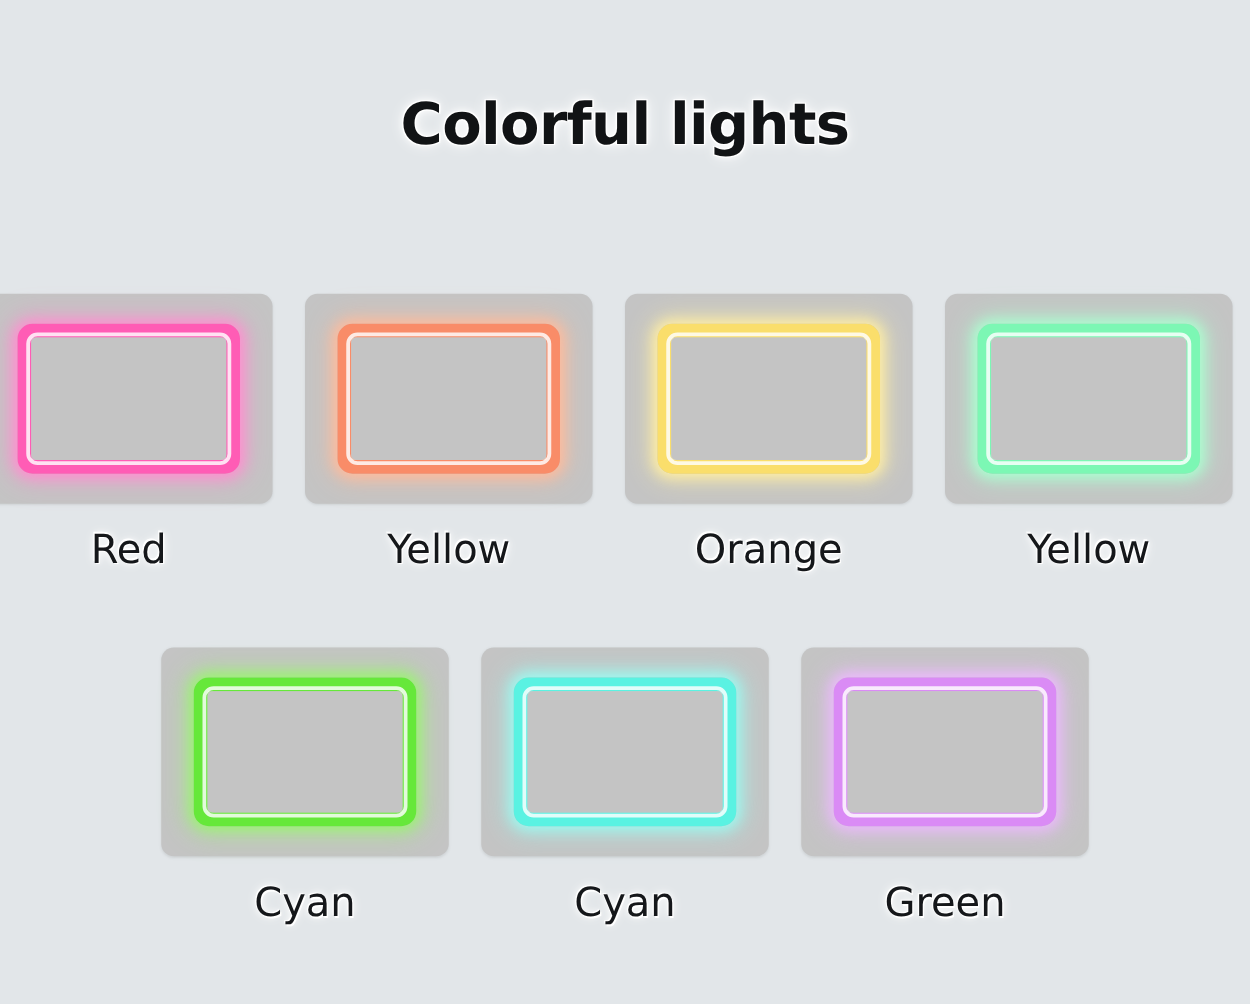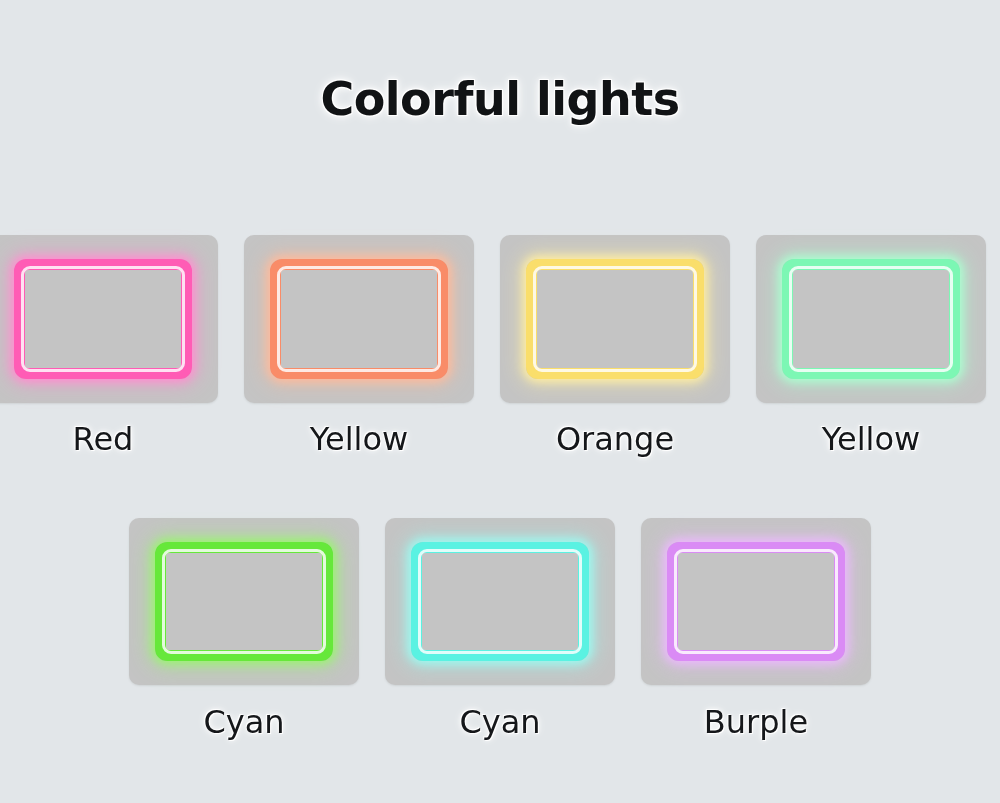--- a/index.html
+++ b/index.html
@@ -185,18 +185,18 @@
       <div class="tile" style="background: rgb(196, 196, 196);">
         <div class="lamp" style="border-color: rgb(90, 242, 226); box-shadow: rgb(156, 250, 241) 0px 0px 10px 3px, rgba(156, 250, 241, 0.4) 0px 0px 20px 8px, rgb(156, 250, 241) 0px 0px 8px 1px inset;"></div>
       </div>
       <div class="label" style="color: rgb(21, 23, 26);">Cyan</div>
     </div>
 
     <div class="swatch">
       <div class="tile" style="background: rgb(196, 196, 196);">
         <div class="lamp" style="border-color: rgb(218, 139, 245); box-shadow: rgb(236, 185, 253) 0px 0px 10px 3px, rgba(236, 185, 253, 0.4) 0px 0px 20px 8px, rgb(236, 185, 253) 0px 0px 8px 1px inset;"></div>
       </div>
-      <div class="label" style="color: rgb(21, 23, 26);">Burple</div>
+      <div class="label" style="color: rgb(21, 23, 26);">Green</div>
     </div>
 
   </div>
 
 </div>
 
 </body></html>

